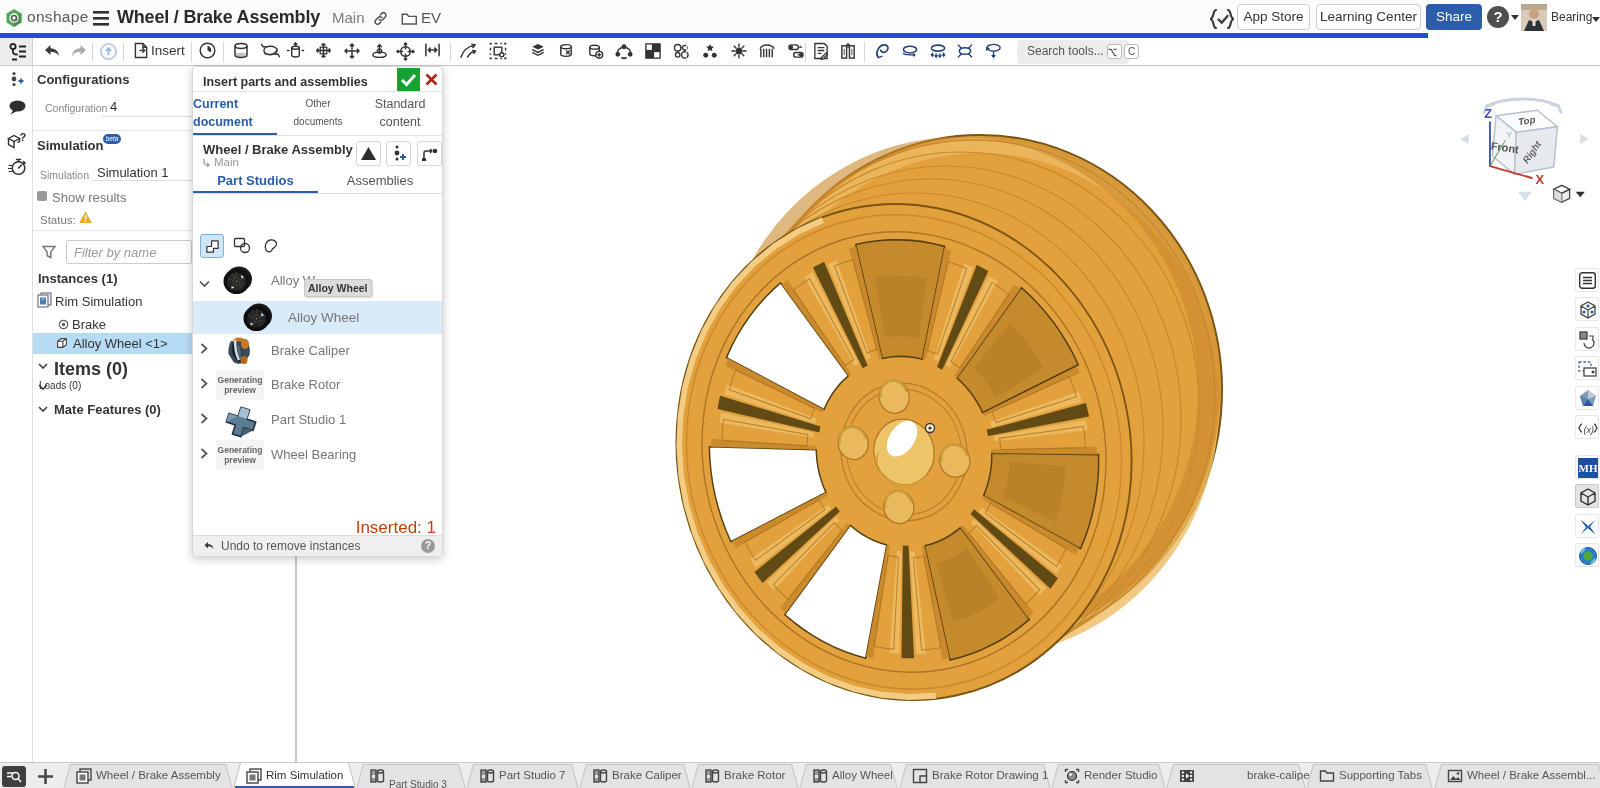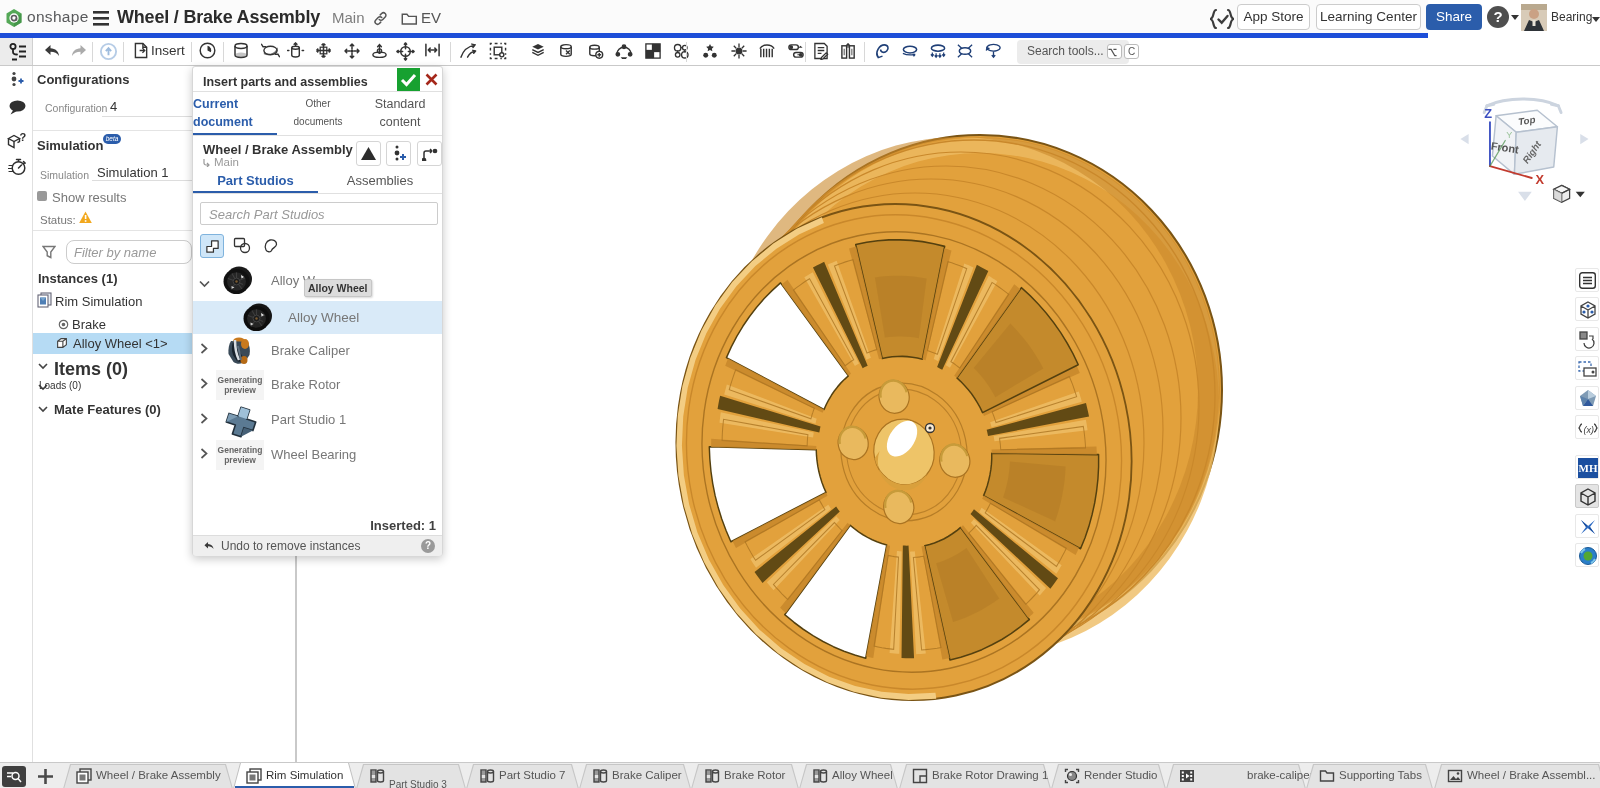--- a/index.html
+++ b/index.html
@@ -482,21 +482,21 @@
 <div class="tx" style="left:7px;top:148px;font-size:11.5px;color:#777">Status:</div>
 <svg class="abs" style="left:46px;top:145px" width="13" height="13" viewBox="0 0 13 13">
   <path d="M6.5 0.5 L12.8 12 H0.2 Z" fill="#f2a81d"></path>
       <rect x="5.8" y="4" width="1.6" height="4" fill="#fff"></rect>
       <rect x="5.8" y="9.2" width="1.6" height="1.6" fill="#fff"></rect>
 </svg>
 <div class="abs" style="left:0;top:164px;width:264px;height:1px;background:#e4e4e4"></div>
 <svg class="abs" style="left:9px;top:179px" width="14" height="14" viewBox="0 0 14 14" fill="none" stroke="#777" stroke-width="1.4">
   <path d="M1 1.5 h12 L8.8 7 v5.5 l-3.6-1.8 V7 Z"></path>
 </svg>
-<div class="abs" style="left:33px;top:174px;width:126px;height:24px;border:1px solid #ccc;border-radius:8px;background:#fff">
+<div class="abs" style="left:33px;top:174px;width:126px;height:24px;border:1px solid #ccc;border-radius:2px;background:#fff">
   <span style="position:absolute;left:7px;top:4px;font-size:13px;font-style:italic;color:#999">Filter by name</span>
 </div>
 <div class="tx" style="left:5px;top:205px;font-size:13px;font-weight:bold;color:#333">Instances (1)</div>
 <svg class="abs" style="left:4px;top:226px" width="15" height="16" viewBox="0 0 15 16">
   <rect x="4" y="1" width="10" height="12" fill="#e8edf4" stroke="#667" stroke-width="1.1"></rect>
   <rect x="1" y="3" width="10" height="12" fill="#fff" stroke="#667" stroke-width="1.1"></rect>
   <rect x="3" y="5.5" width="6" height="7" fill="#4f7fb5"></rect>
   <path d="M3 5.5 h6 l-3 3.5 Z" fill="#77a3cc"></path>
 </svg>
 <div class="tx" style="left:22px;top:228px;font-size:13px;color:#333">Rim Simulation</div>
@@ -562,23 +562,20 @@
   <svg style="position:absolute;left:4px;top:5px" width="16" height="14" viewBox="0 0 16 14" fill="none" stroke="#333" stroke-width="1.5">
     <path d="M2 12 V6 a2 2 0 0 1 2-2 h6 M10 4 l-2-2 m2 2 l-2 2"></path>
         <circle cx="2" cy="13" r="1.6" fill="#333"></circle>
         <circle cx="13" cy="4" r="1.6" fill="#333"></circle>
   </svg>
 </div>
 <div class="abs" style="left:0;top:124px;width:125px;height:3px;background:#2b5dab"></div>
 <div class="abs" style="left:0;top:126px;width:249px;height:1px;background:#e0e0e0"></div>
 <div class="abs" style="left:0;top:106px;width:125px;text-align:center;font-size:13px;font-weight:600;color:#2b5dab">Part Studios</div>
 <div class="abs" style="left:125px;top:106px;width:124px;text-align:center;font-size:13px;color:#555">Assemblies</div>
-<div class="abs" style="left:7px;top:135px;width:238px;height:23px;border:1px solid #ccc;border-radius:2px">
-  <span style="position:absolute;left:8px;top:4px;font-size:13px;font-style:italic;color:#999">Search Part Studios</span>
-</div>
 <div class="abs" style="left:7px;top:167px;width:24px;height:24px;background:#cfe6f8;border:1px solid #7fb3dd;border-radius:3px">
   <svg style="position:absolute;left:4px;top:4px" width="15" height="15" viewBox="0 0 16 16" fill="#fff" stroke="#333" stroke-width="1.3">
         <path d="M2 14 V8 h5 V2 h7 v8 h-5 v4 Z" stroke-linejoin="round"></path>
       </svg>
 </div>
 <svg class="abs" style="left:40px;top:170px" width="19" height="17" viewBox="0 0 19 17" fill="none" stroke="#333" stroke-width="1.3">
   <rect x="1.5" y="1.5" width="10" height="8" rx="1"></rect>
       <circle cx="12" cy="11" r="4.5"></circle>
 </svg>
 <svg class="abs" style="left:70px;top:170px" width="17" height="17" viewBox="0 0 17 17" fill="none" stroke="#333" stroke-width="1.3">
@@ -650,21 +647,21 @@
   </g>
 </svg>
 <div class="tx" style="left:78px;top:345px;font-size:13px;color:#777">Part Studio 1</div>
 
 <svg class="abs" style="left:7px;top:381px" width="8" height="11" viewBox="0 0 8 11">
       <path d="M1.5 1 l5 4.5 -5 4.5" fill="none" stroke="#555" stroke-width="1.7"></path>
     </svg>
 <div class="abs" style="left:23px;top:373px;width:48px;height:30px;background:#f4f4f4;color:#666;font-size:8.5px;font-weight:bold;text-align:center;line-height:10px;padding-top:5px">Generating<br>preview</div>
 <div class="tx" style="left:78px;top:380px;font-size:13px;color:#777">Wheel Bearing</div>
 
-<div class="tx" style="right:6px;top:451px;font-size:13px;font-weight:bold;color:#404040">Inserted: 1</div>
+<div class="tx" style="right:6px;top:451px;font-size:17px;font-weight:normal;color:#c2410c">Inserted: 1</div>
 <div class="abs" style="left:0;top:468px;width:249px;height:21px;background:#efefef;border-top:1px solid #ddd;border-radius:0 0 3px 3px">
   <svg style="position:absolute;left:9px;top:4px" width="14" height="13" viewBox="0 0 20 20">
         <path d="M8.5 3 L3 8 l5.5 5 v-3.2 c4 0 6.5 1.4 8.5 4.2 c-.4-4.8-3.5-7.6-8.5-7.8 Z" fill="#3a3a3a"></path>
       </svg>
   <span style="position:absolute;left:28px;top:3px;font-size:12px;color:#555">Undo to remove instances</span>
   <span style="position:absolute;right:7px;top:3px;width:14px;height:14px;border-radius:50%;background:#9a9a9a;color:#fff;font-size:10px;font-weight:bold;text-align:center;line-height:14px">?</span>
 </div>
 </div>
 
 <div id="tabbar">

